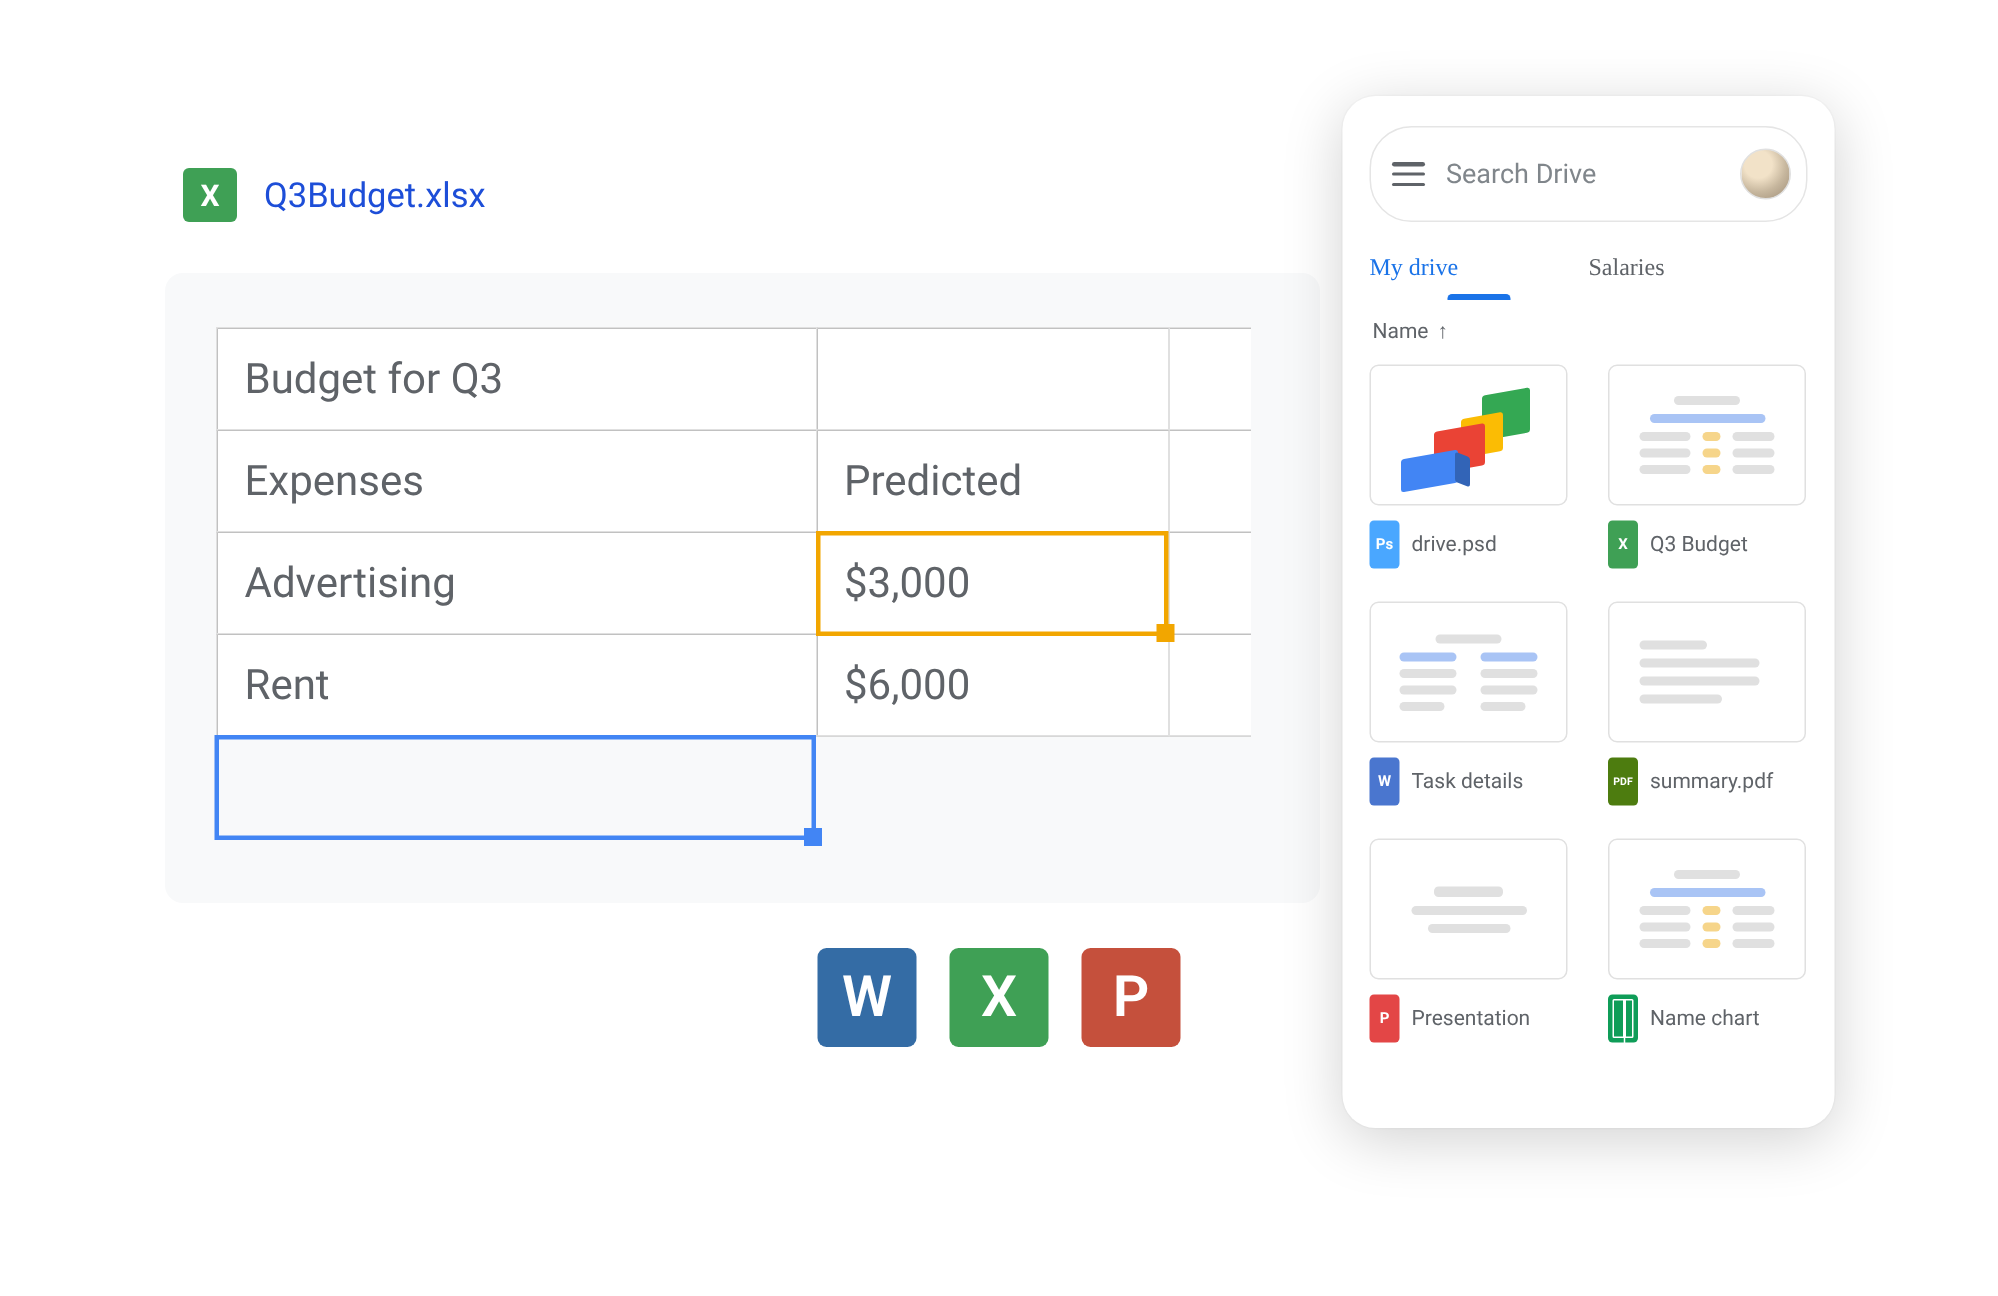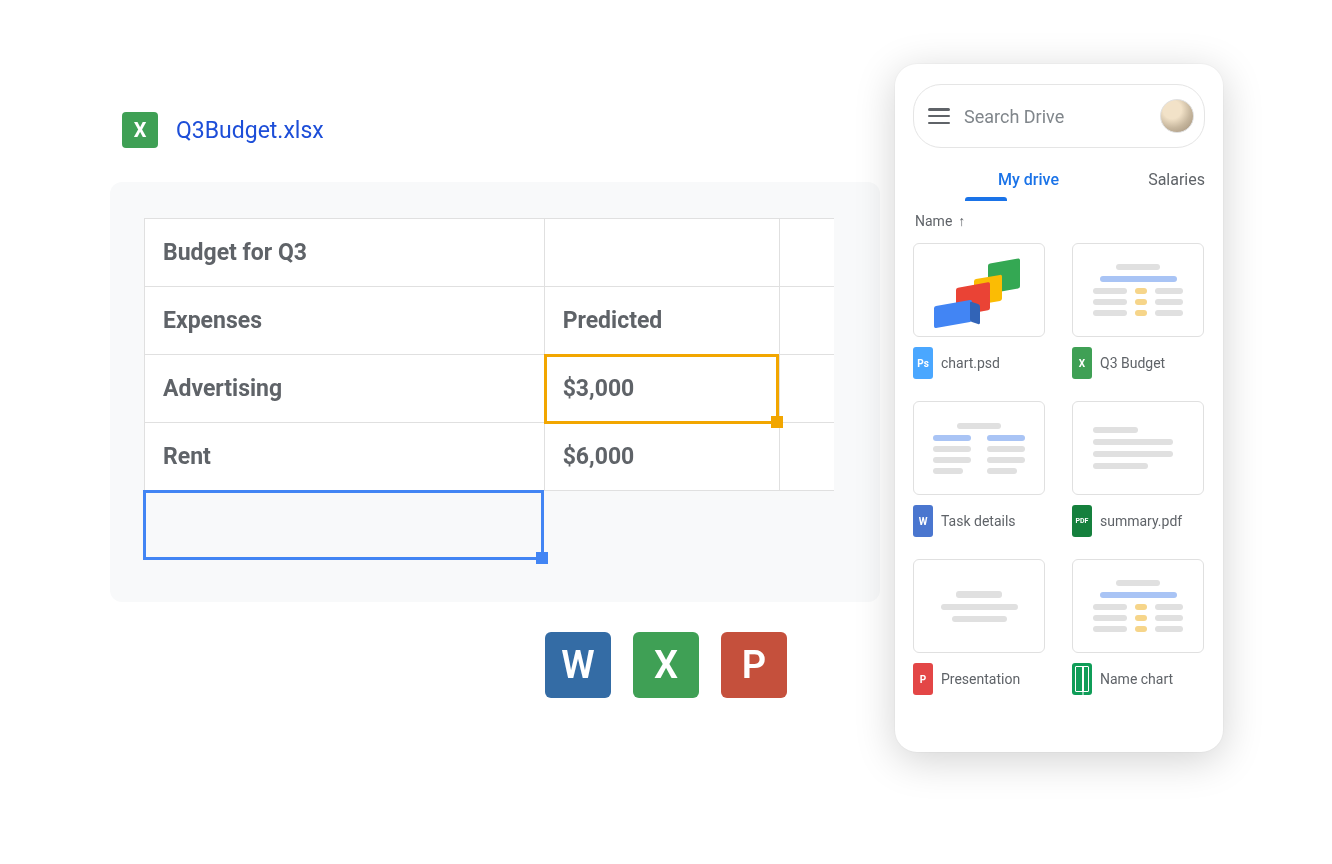--- a/index.html
+++ b/index.html
@@ -49,23 +49,22 @@
     height: 420px;
     background: #f8f9fa;
     border-radius: 12px;
     padding-top: 36px;
     padding-left: 34px;
   }
   table.sheet {
     border-collapse: collapse;
     width: 690px;
     background: #a3a3a3;
-    font-size: 23px;
+    font-size: 28px;
     color: #5f6368;
-    font-weight: bold;
   }
   table.sheet td {
     border: 1px solid #e0e0e0;
     height: 68px;
     padding: 0 18px;
     position: relative;
     background: #fff;
   }
   table.sheet td.colA { width: 400px; }
   table.sheet td.colB { width: 235px; }
@@ -155,24 +154,25 @@
     border: 1px solid #e0e0e0;
   }
 
   .drive-tabs {
     display: flex;
     margin-top: 16px;
     font-size: 16px;
   }
   .drive-tabs .tab {
     flex: 1;
-    text-align: right;
+    text-align: left;
     padding: 6px 0 10px 0;
     color: #5f6368;
     position: relative;
+    font-family: Liberation Serif, serif;
   }
   .drive-tabs .tab.active { color: #1a73e8; font-weight: 500; }
   .drive-tabs .tab.active::after {
     content: "";
     position: absolute;
     left: 50%; transform: translateX(-50%);
     bottom: -2px;
     width: 42px; height: 4px;
     background: #1a73e8;
     border-radius: 3px 3px 0 0;
@@ -212,21 +212,21 @@
     font-size: 14px; color: #5f6368;
   }
   .mini-icon {
     width: 20px; height: 32px; border-radius: 3px;
     display: flex; align-items: center; justify-content: center;
     font-size: 10px; font-weight: 700; color: #fff;
   }
   .mi-ps   { background:#4aa7ff; }
   .mi-excel{ background:#3fa055; }
   .mi-word { background:#4a76cf; }
-  .mi-pdf  { background:#15803d; }
+  .mi-pdf  { background:#4d7c0f; }
   .mi-ppt  { background:#e34646; }
   .mi-sheets{
     background:#0f9d58;
     position: relative;
   }
   .mi-sheets::before{
     content:"";
     position:absolute;
     inset:3px;
     border:1.5px solid #fff;
@@ -342,21 +342,21 @@
         <div class="blocks">
           <div class="block b-green"></div>
           <div class="block b-yellow"></div>
           <div class="block b-red"></div>
           <div class="block b-blue"></div>
           <div class="block side s-blue"></div>
         </div>
       </div>
       <div class="file-label">
         <div class="mini-icon mi-ps">Ps</div>
-        <span>chart.psd</span>
+        <span>drive.psd</span>
       </div>
     </div>
 
     <div class="file-item">
       <div class="thumb">
         <div class="doc-content">
           <div class="doc-line" style="width:40%"></div>
           <div class="doc-line blue" style="width:70%"></div>
           <div class="two-col">
             <div class="col">

